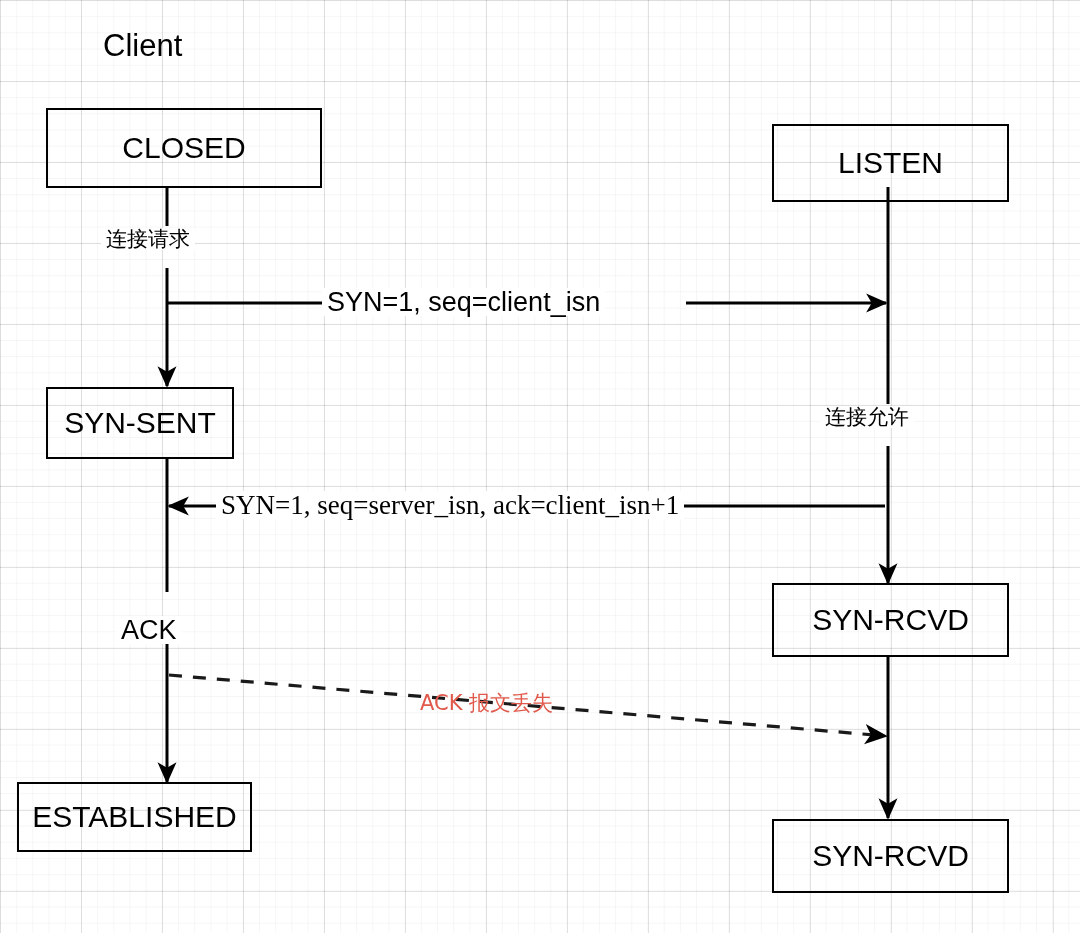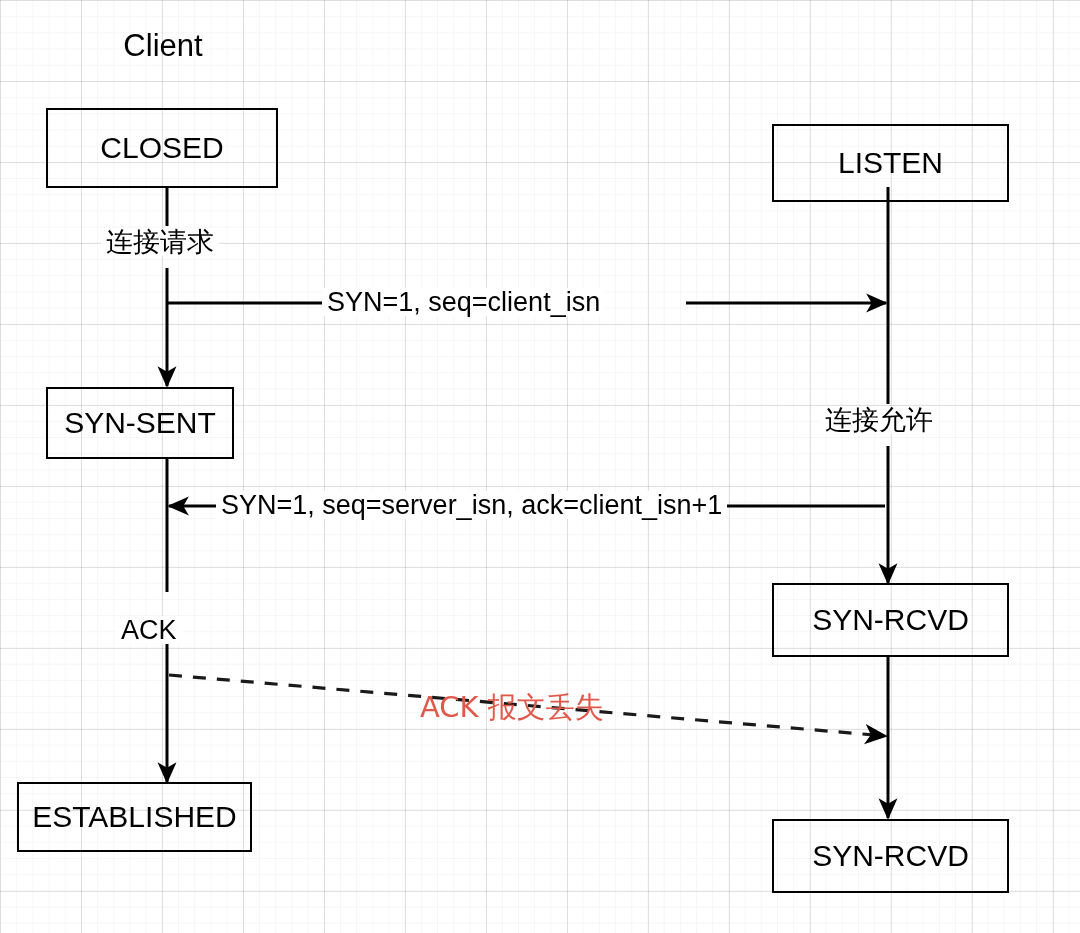--- a/index.html
+++ b/index.html
@@ -33,21 +33,20 @@
     left: 0;
     top: 0;
     width: 1080px;
     height: 933px;
   }
   .lane-title {
     position: absolute;
     font-size: 31px;
     color: #000000;
     white-space: nowrap;
-    text-align: center;
   }
   .state-box {
     position: absolute;
     box-sizing: border-box;
     border: 2.5px solid #000000;
     background: rgba(255,255,255,0.0);
     display: flex;
     align-items: center;
     justify-content: center;
     font-size: 30px;
@@ -58,25 +57,25 @@
     position: absolute;
     font-size: 27px;
     color: #000000;
     white-space: nowrap;
     background: #ffffff;
     padding: 0 5px;
     line-height: 1.05;
   }
   .edge-label.cjk {
     font-family: "DejaVu Sans", "Liberation Sans", sans-serif;
-    font-size: 27px;
+    font-size: 21px;
   }
   .edge-label.lost {
     font-family: "DejaVu Sans", "Liberation Sans", sans-serif;
-    font-size: 29px;
+    font-size: 21px;
     background: transparent;
   }
 </style>
 </head>
 <body>
 
 <div id="canvas">
 
   <svg id="diagram" viewBox="0 0 1080 933">
     <defs>
@@ -102,37 +101,37 @@
     <line x1="167" y1="303" x2="322" y2="303" stroke="#000000" stroke-width="3"></line>
     <line x1="686" y1="303" x2="886" y2="303" stroke="#000000" stroke-width="3" marker-end="url(#arrowFilledDown)"></line>
 
     <line x1="885" y1="506" x2="169" y2="506" stroke="#000000" stroke-width="3" marker-end="url(#arrowFilledDown)"></line>
 
     <line x1="169" y1="675" x2="886" y2="736" stroke="#1a1a1a" stroke-width="3.2" stroke-dasharray="13 11" marker-end="url(#arrowFilledDown)"></line>
   </svg>
 
   <div class="lane-title" style="left:103px; top:28px; width:120px;">Client</div>
 
-  <div class="state-box" style="left:46px; top:108px; width:232px; height:80px;">CLOSED</div>
+  <div class="state-box" style="left:46px; top:108px; width:276px; height:80px;">CLOSED</div>
 
   <div class="state-box" style="left:46px; top:387px; width:188px; height:72px;">SYN-SENT</div>
 
   <div class="state-box" style="left:17px; top:782px; width:235px; height:70px;">ESTABLISHED</div>
 
   <div class="state-box" style="left:772px; top:124px; width:237px; height:78px;">LISTEN</div>
 
   <div class="state-box" style="left:772px; top:583px; width:237px; height:74px;">SYN-RCVD</div>
 
   <div class="state-box" style="left:772px; top:819px; width:237px; height:74px;">SYN-RCVD</div>
 
   <div class="edge-label cjk" style="left:101px; top:228px;">连接请求</div>
 
   <div class="edge-label" style="left:322px; top:288px;">SYN=1, seq=client_isn</div>
 
   <div class="edge-label cjk" style="left:820px; top:406px;">连接允许</div>
 
-  <div class="edge-label" style="left:216px; top:491px;">SYN=1, seq=server_isn, ack=client_isn+1</div>
+  <div class="edge-label" style="left:216px; top:491px;font-family:Liberation Serif, serif;">SYN=1, seq=server_isn, ack=client_isn+1</div>
 
   <div class="edge-label" style="left:116px; top:596px;margin-top:20px;">ACK</div>
 
   <div class="edge-label lost" style="left:415px; top:692px; color:#e0594a;">ACK 报文丢失</div>
 
 </div>
 
 </body></html>

